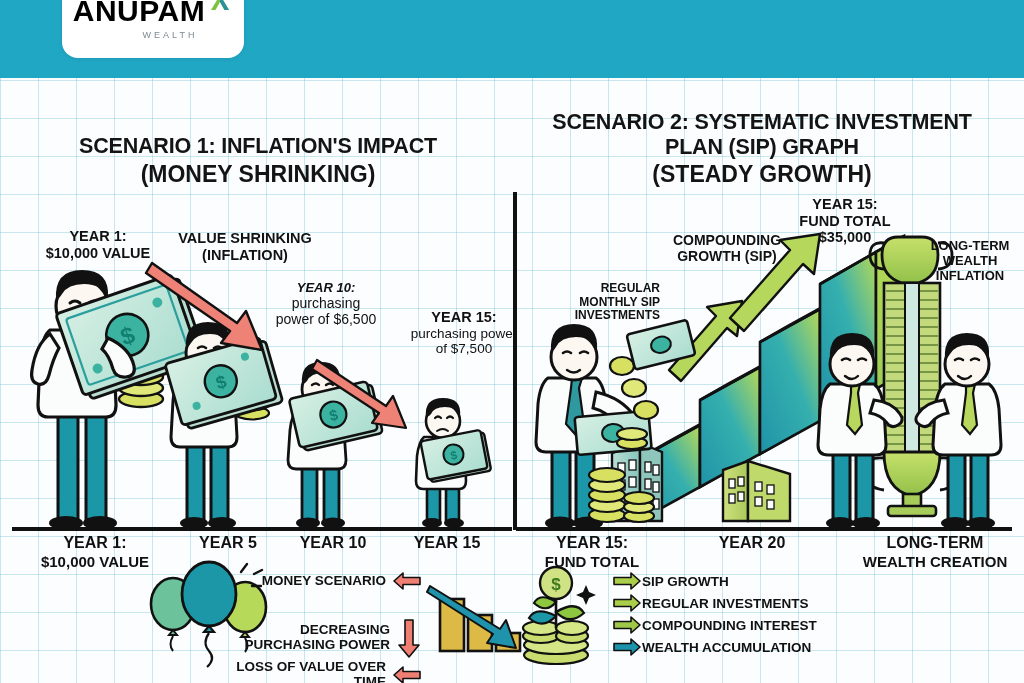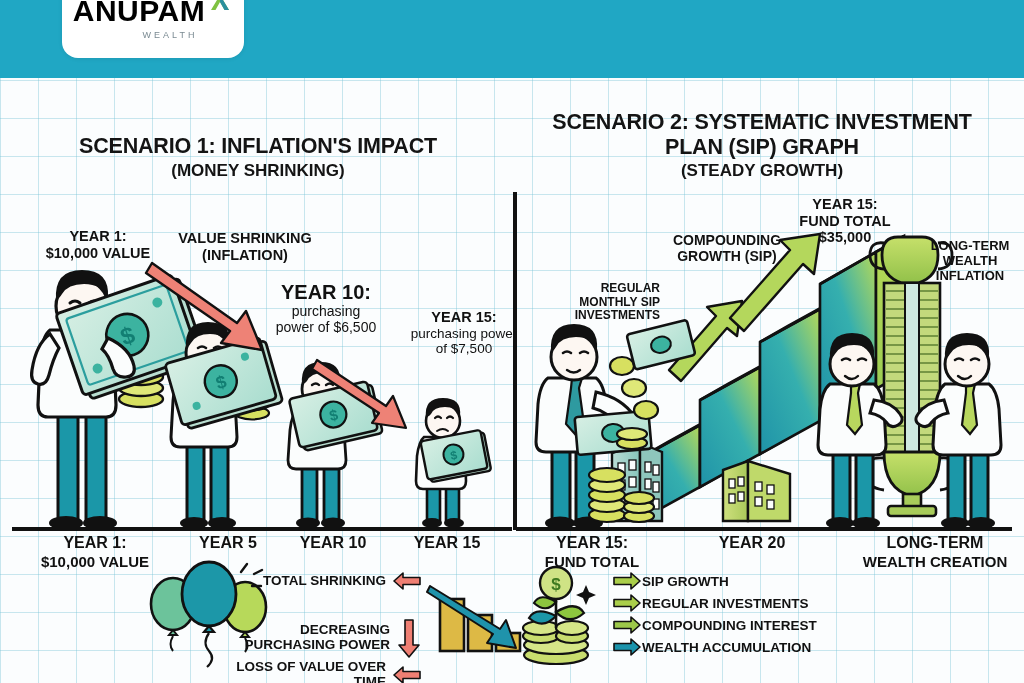--- a/index.html
+++ b/index.html
@@ -46,21 +46,21 @@
     margin-top:4px; margin-left:34px;
   }
 
   
   .scn-title {
     position:absolute; text-align:center;
     color:#141414; font-weight:bold;
     line-height:1.14; z-index:6;
   }
   .scn-title .t1 { font-size:21.5px; letter-spacing:-0.2px; display:block;}
-  .scn-title .t2 { font-size:17px; display:block; margin-top:2px;}
+  .scn-title .t2 { font-size:23px; display:block; margin-top:2px;}
 
   #title-left  { left:48px;  top:134px; width:420px; }
   #title-right { left:526px; top:110px; width:472px; }
 
   
   #divider {
     position:absolute; left:513px; top:192px;
     width:3.5px; height:338px; background:#111; z-index:7;
   }
   .baseline {
@@ -68,21 +68,21 @@
   }
   #baseline-left  { left:12px;  width:500px; }
   #baseline-right { left:516px; width:496px; }
 
   
   .ann { position:absolute; color:#111; text-align:center; z-index:9; line-height:1.14; }
 
   #ann-y1      { left:28px;  top:228px; width:140px; font-size:14.5px; font-weight:bold; }
   #ann-shrink  { left:160px; top:230px; width:170px; font-size:14.5px; font-weight:bold; }
   #ann-y10     { left:258px; top:281px; width:136px; font-size:14px; }
-  #ann-y10 .hd { font-weight:bold; font-size:20px; }
+  #ann-y10 .hd { font-weight:bold; font-size:13px;font-style:italic; }
   #ann-y15     { left:398px; top:309px; width:132px; font-size:13.5px; }
   #ann-y15 .hd { font-weight:bold; font-size:14.5px; }
 
   #ann-sip     { left:540px; top:282px; width:120px; font-size:12px; font-weight:bold; text-align:right;}
   #ann-comp    { left:664px; top:233px; width:126px; font-size:14px; font-weight:bold; }
   #ann-fund    { left:790px; top:196px; width:110px; font-size:14.5px; font-weight:bold; }
   #ann-long    { left:920px; top:239px; width:100px; font-size:13px; font-weight:bold; }
 
   
   .xlab { position:absolute; text-align:center; color:#111; font-weight:bold; z-index:9; line-height:1.16;}
@@ -545,21 +545,21 @@
   <div class="xlab" id="x-r2">
     <span class="l1">YEAR 20</span>
   </div>
   <div class="xlab" id="x-r3">
     <span class="l1">LONG-TERM</span>
     <span class="l2">WEALTH CREATION</span>
   </div>
 
   <div id="legend-left">
     <div class="ll-row" style="margin-bottom:4px;">
-      <span class="ll-txt">TOTAL SHRINKING</span>
+      <span class="ll-txt">MONEY SCENARIO</span>
       <svg class="ar-left" width="30" height="18" viewBox="0 0 30 18">
         <path d="M2 9 L11 1 L11 5.5 L28 5.5 L28 12.5 L11 12.5 L11 17 Z" fill="#ef7f73" stroke="#111" stroke-width="1.6" stroke-linejoin="round"></path>
       </svg>
     </div>
     <div class="ll-row" style="margin-bottom:2px;margin-top:28px;">
       <span class="ll-txt">
         <span style="display:block">DECREASING</span>
         <span style="display:block">PURCHASING POWER</span>
       </span>
       <svg class="ar-down" width="26" height="40" viewBox="0 0 26 40">

